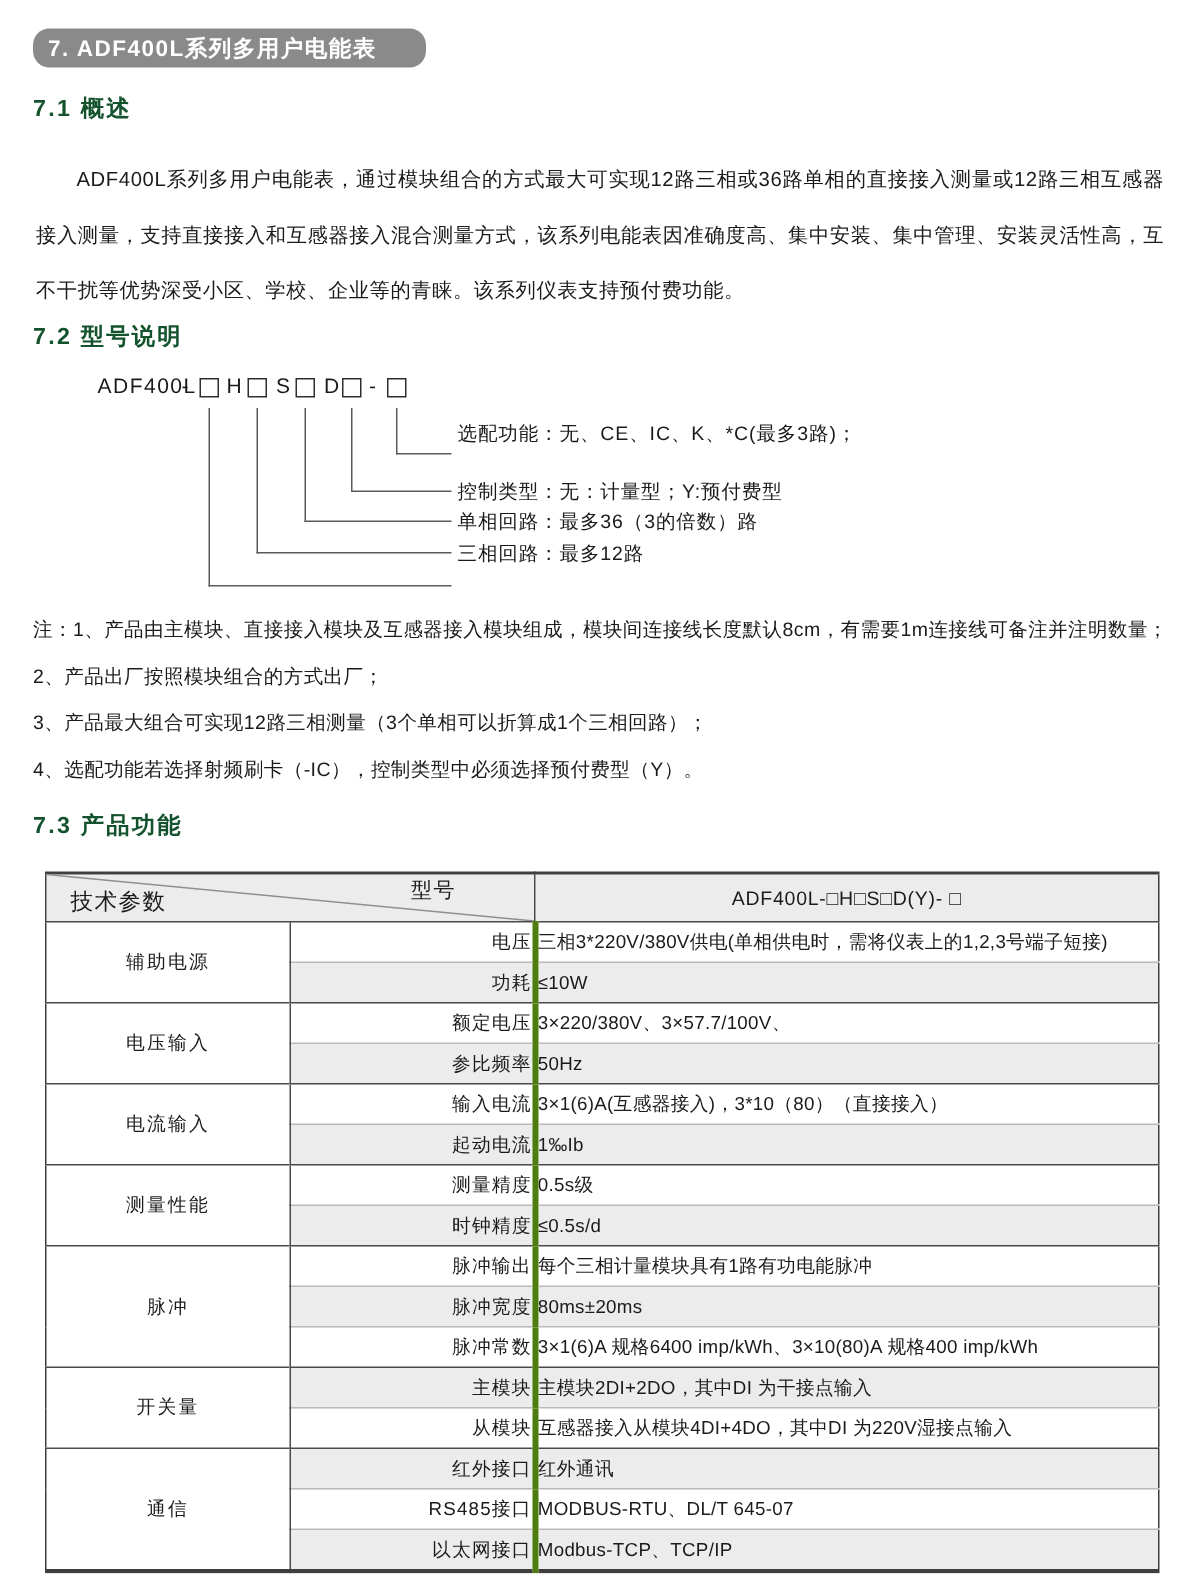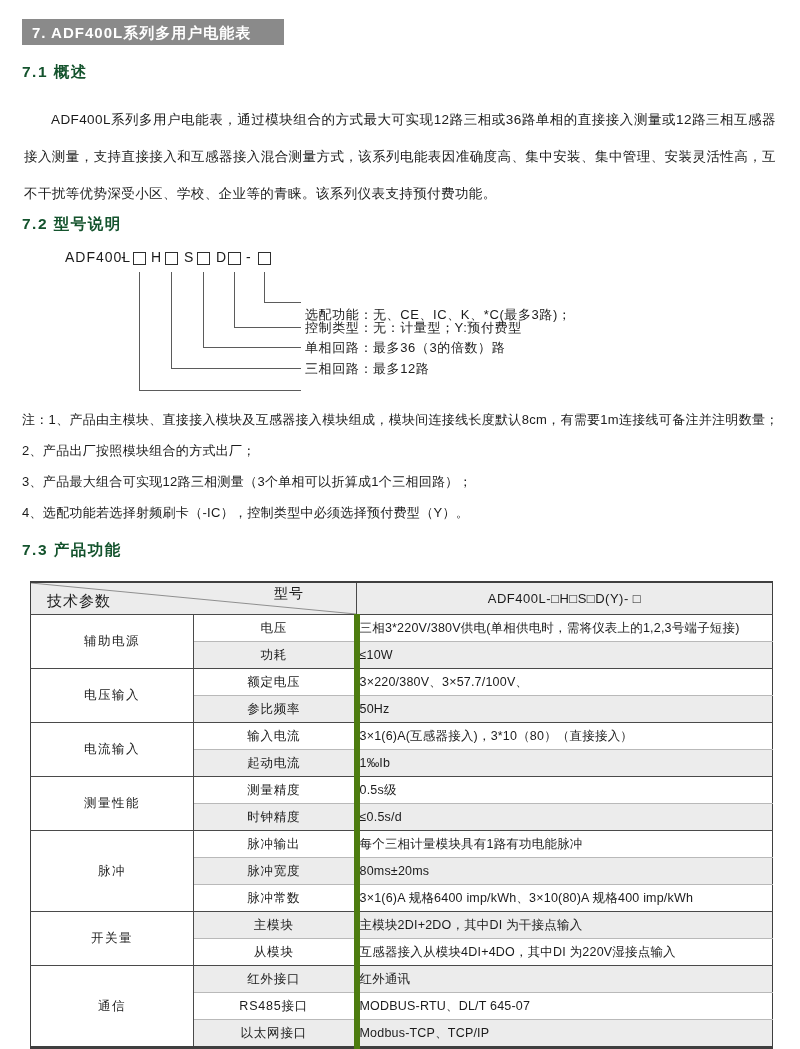--- a/index.html
+++ b/index.html
@@ -2,21 +2,21 @@
 <html><head>
 <meta charset="utf-8">
 <style>
   html,body { margin:0; padding:0; background:#fff; }
   body { font-family:"Liberation Sans","DejaVu Sans",sans-serif; }
   .page { position:relative; width:800px; height:1049px; background:#ffffff; color:#1b1b1b; overflow:hidden; }
 
   
   .bar { position:absolute; top:19px; left:22px; width:252px; height:26px;
          background:#8a8a8a; color:#ffffff; font-size:15px; font-weight:bold;
-         line-height:27px; padding-left:10px; letter-spacing:1px; }
+         line-height:27px; padding-left:10px; letter-spacing:1px;border-radius:11px; }
 
   .h3 { position:absolute; left:22px; margin:0; font-size:15.5px; font-weight:bold;
         letter-spacing:1.5px; color:#14532d; }
   .h3.s1 { top:62px; }
   .h3.s2 { top:214px; }
   .h3.s3 { top:540px; }
 
   .para { position:absolute; top:101px; left:24px; width:752px; font-size:13.5px;
           line-height:37px; text-align:justify; text-indent:2em; letter-spacing:0.4px; }
 
@@ -38,21 +38,21 @@
                border:1.5px solid #3f3f3f; border-top:2.5px solid #3f3f3f; border-bottom:3px solid #3f3f3f; }
   table.spec th, table.spec td { padding:0; font-weight:normal; }
   th.corner { position:relative; width:325px; height:31px; background:#ececec;
               border-right:1px solid #4a4a4a; border-bottom:1.2px solid #4a4a4a; }
   th.mhead  { width:415px; background:#ececec; border-bottom:1.2px solid #4a4a4a;
               font-size:13px; letter-spacing:0.5px; text-align:center; }
   .c-top { position:absolute; top:2px; right:52px; font-size:14px; letter-spacing:1px; }
   .c-bot { position:absolute; bottom:3px; left:16px; font-size:15px; letter-spacing:1px; }
   td { height:26px; }
   td.g { width:103px; text-align:center; border-right:1px solid #4a4a4a; background:#fff; letter-spacing:1.5px; }
-  td.p { width:222px; text-align:center; border-right:6px solid #4d7c0f; letter-spacing:0.8px; }
+  td.p { width:222px; text-align:right; border-right:4px solid #4d7c0f; letter-spacing:0.8px; }
   td.v { text-align:left; padding-left:12px; letter-spacing:0.2px; white-space:nowrap; overflow:hidden; }
   td.odd { background:#ececec; }
   tr.gfirst td { border-top:1.3px solid #4a4a4a; }
   tr.inner td.p, tr.inner td.v { border-top:1px solid #b9b9b9; }
 </style>
 </head>
 <body>
 
 <div class="page">
 
@@ -77,21 +77,21 @@
     <span class="mbox" style="left:206px"></span>
     <span class="seg" style="left:224px">-</span>
     <span class="mbox" style="left:236px"></span>
 
     <div class="conn" style="left:117px;top:24px;width:161px;height:118px"></div>
     <div class="conn" style="left:149px;top:24px;width:129px;height:96px"></div>
     <div class="conn" style="left:181px;top:24px;width:97px;height:75px"></div>
     <div class="conn" style="left:212px;top:24px;width:66px;height:55px"></div>
     <div class="conn" style="left:242px;top:24px;width:36px;height:30px"></div>
 
-    <span class="dlabel" style="top:58px">选配功能：无、CE、IC、K、*C(最多3路)；</span>
+    <span class="dlabel" style="top:32px">选配功能：无、CE、IC、K、*C(最多3路)；</span>
     <span class="dlabel" style="top:71px">控制类型：无：计量型；Y:预付费型</span>
     <span class="dlabel" style="top:91px">单相回路：最多36（3的倍数）路</span>
     <span class="dlabel" style="top:112px">三相回路：最多12路</span>
   </div>
 
   <div class="notes">
     <div>注：1、产品由主模块、直接接入模块及互感器接入模块组成，模块间连接线长度默认8cm，有需要1m连接线可备注并注明数量；</div>
     <div>2、产品出厂按照模块组合的方式出厂；</div>
     <div>3、产品最大组合可实现12路三相测量（3个单相可以折算成1个三相回路）；</div>
     <div>4、选配功能若选择射频刷卡（-IC），控制类型中必须选择预付费型（Y）。</div>

